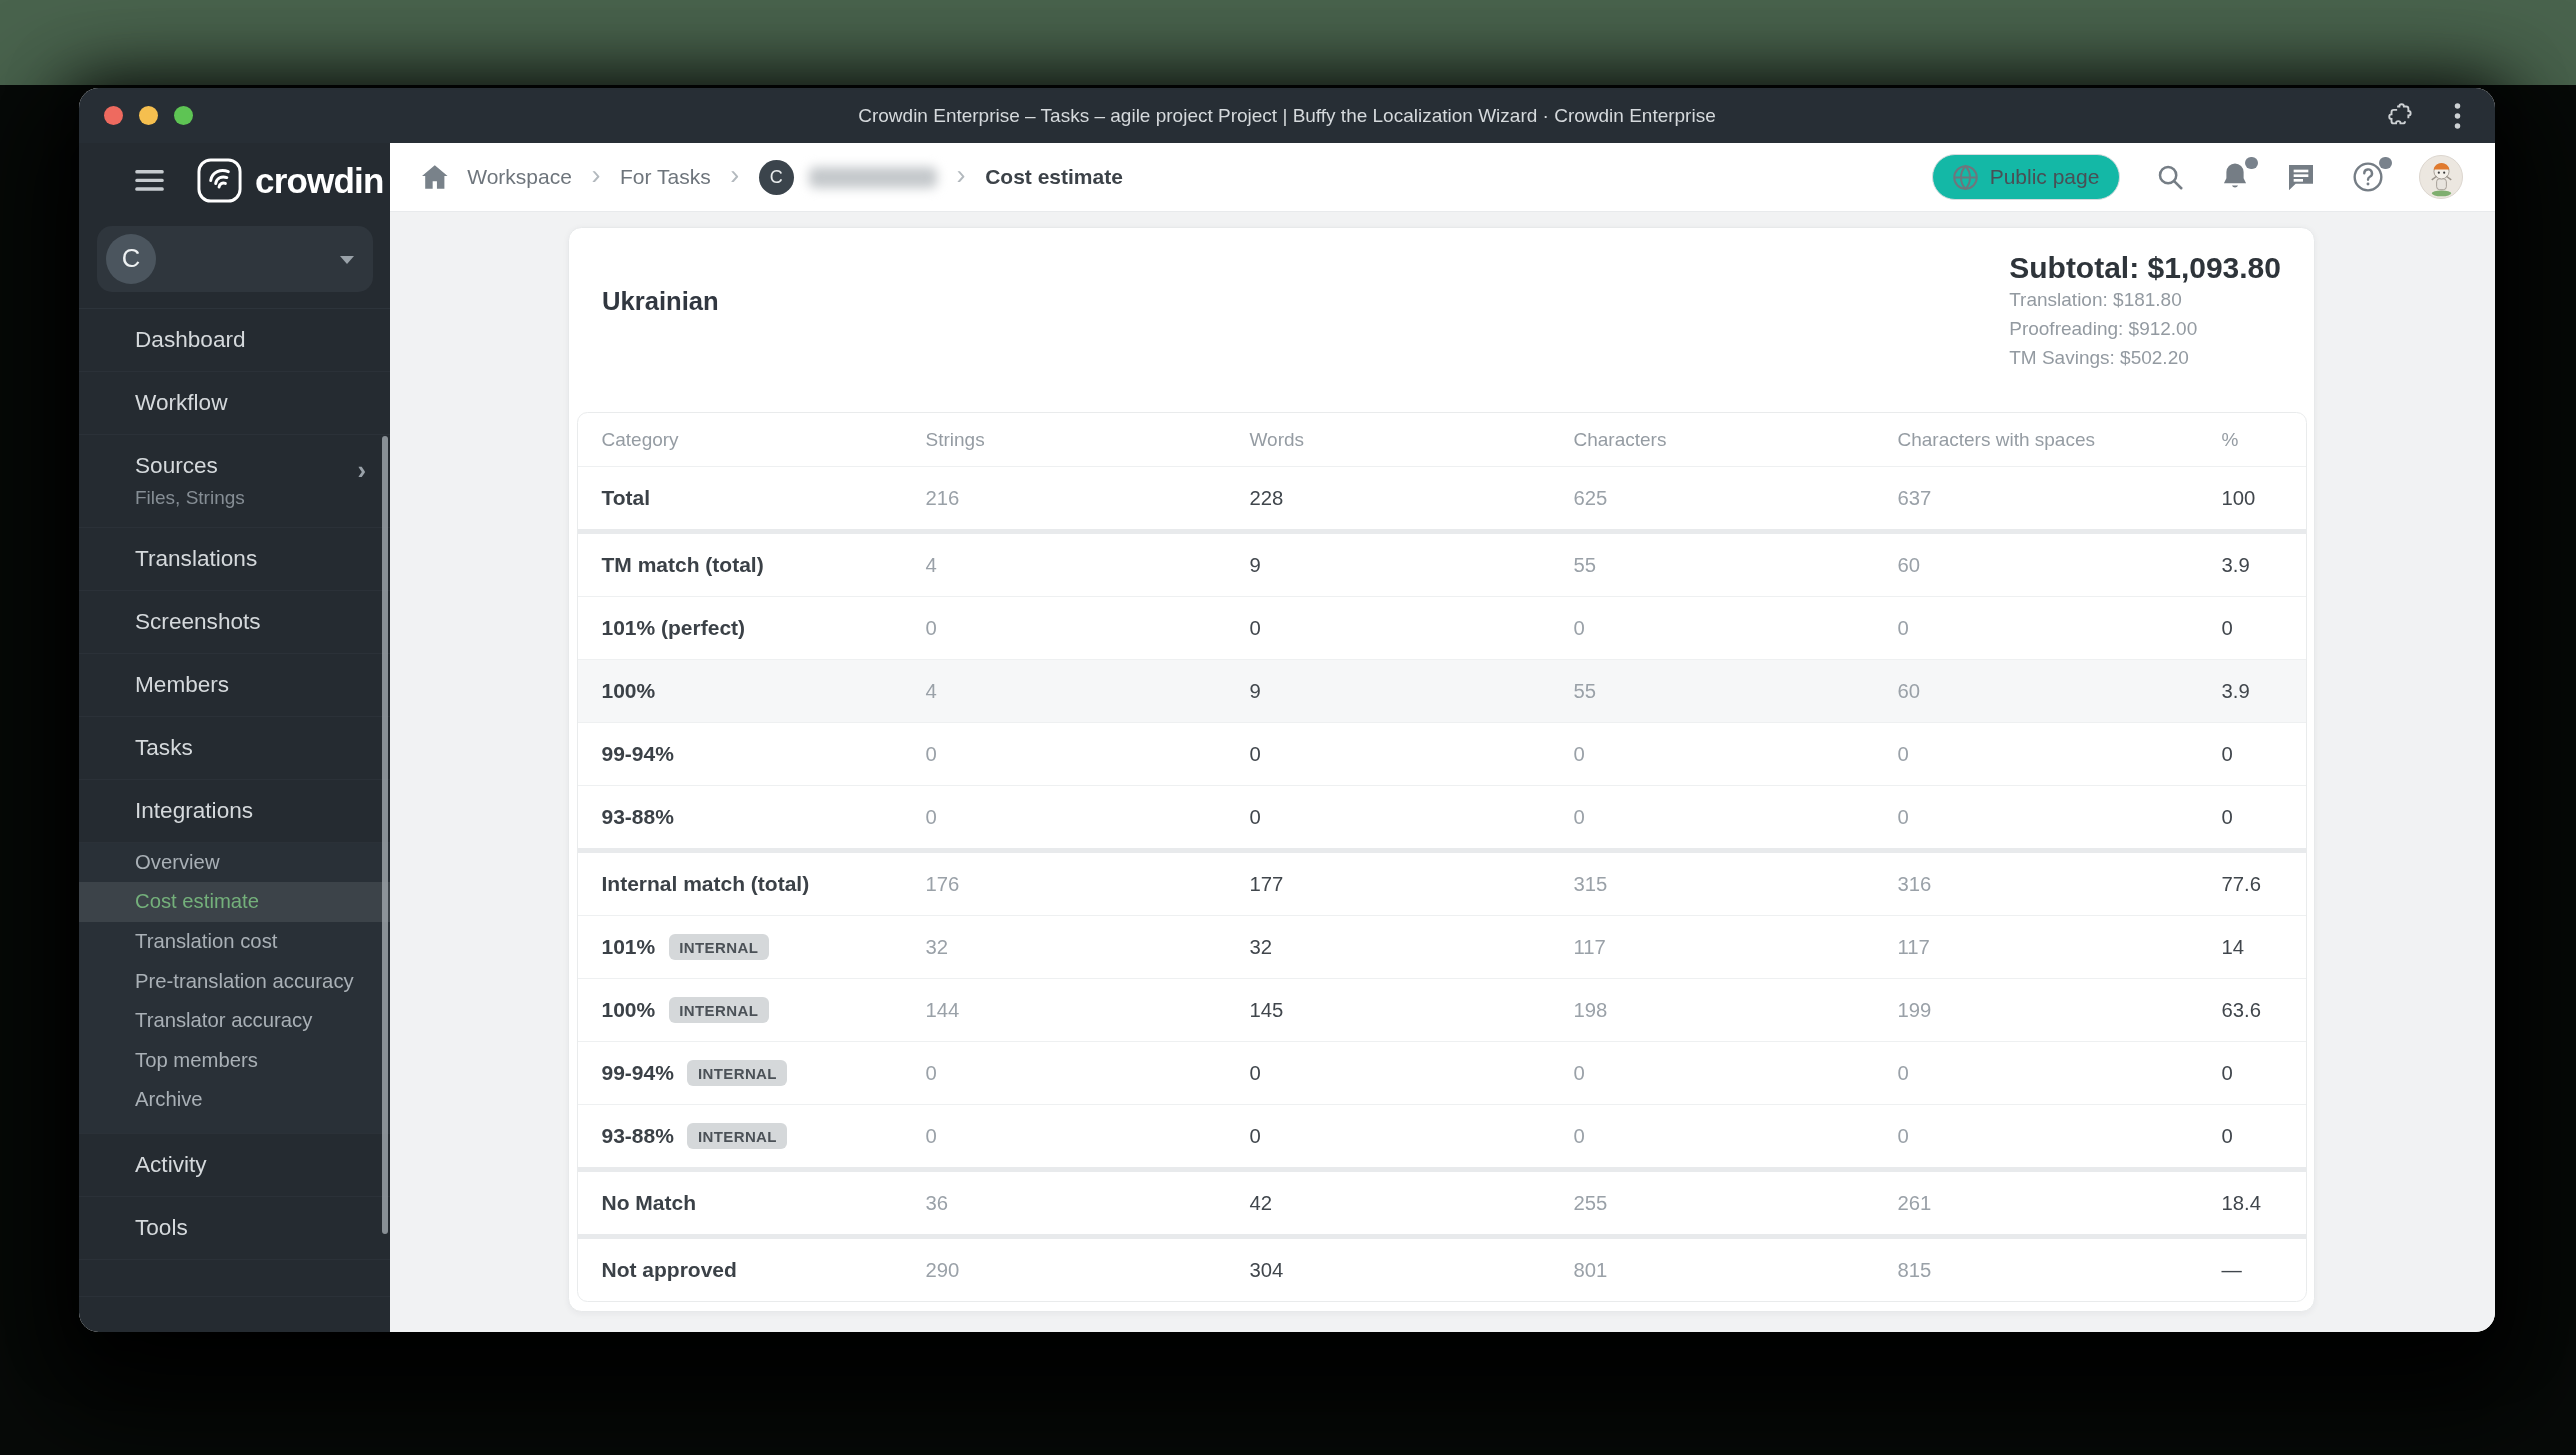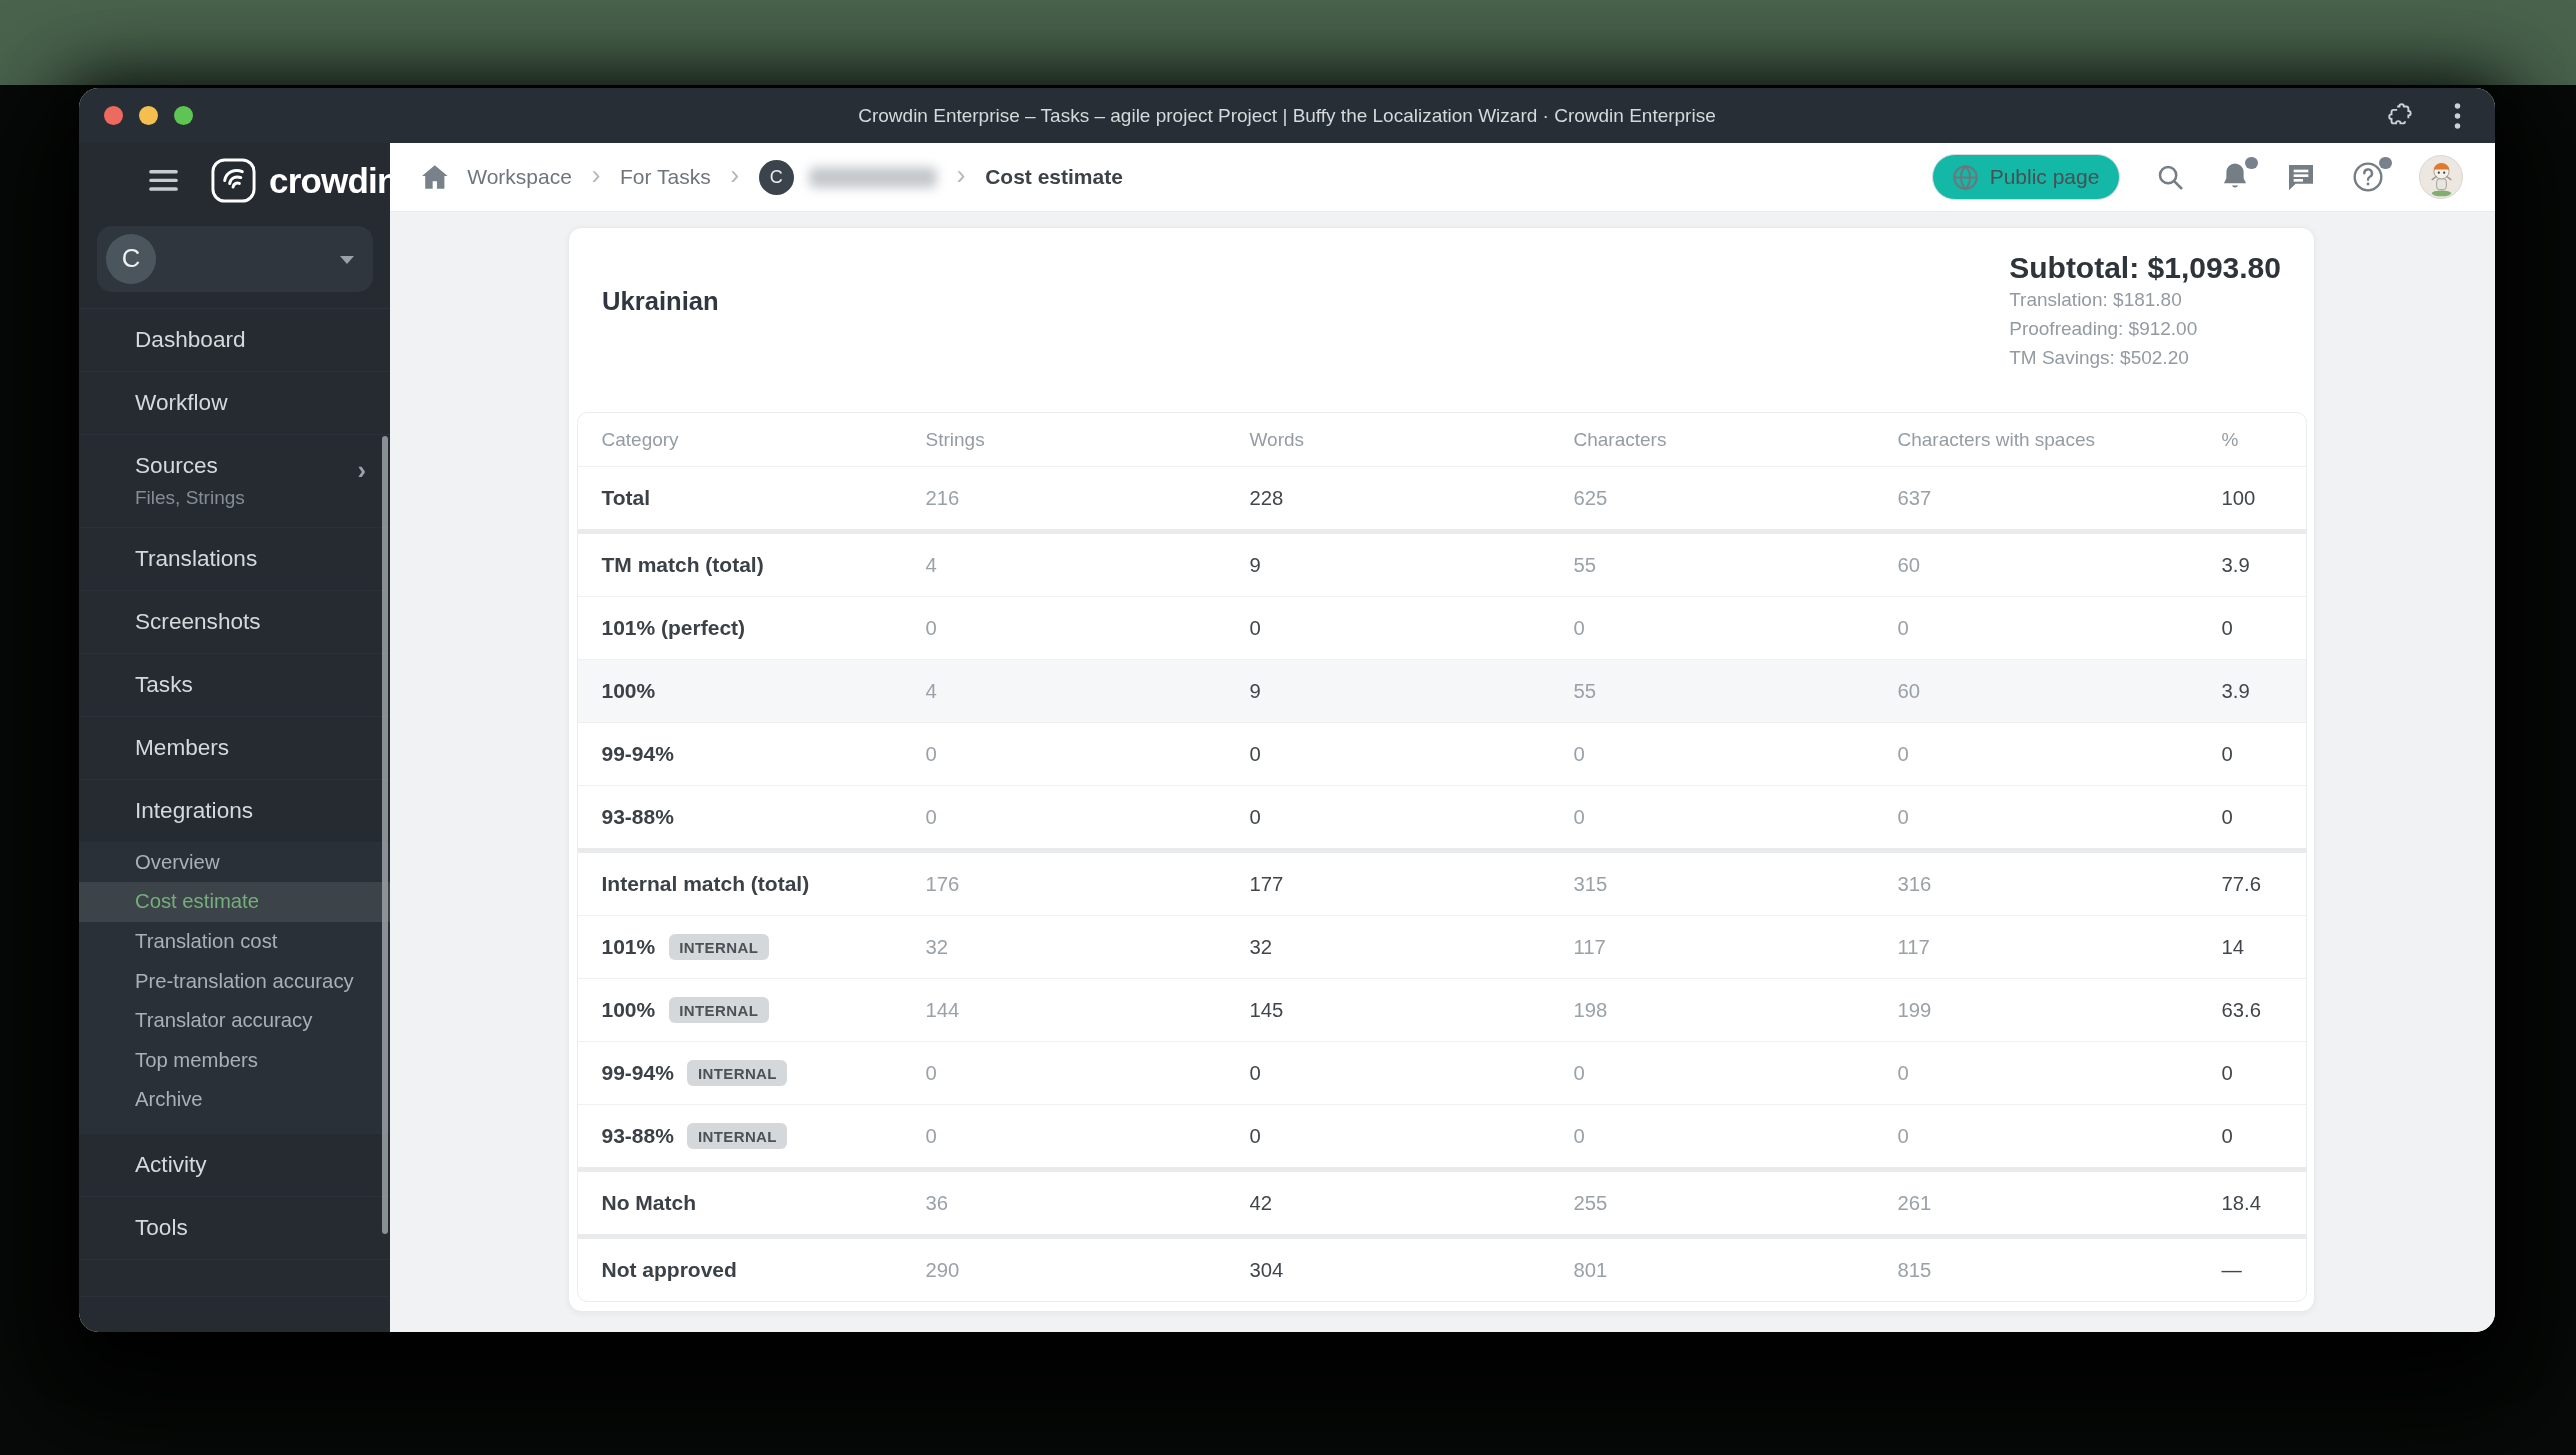--- a/index.html
+++ b/index.html
@@ -11,21 +11,21 @@
   
   .titlebar{height:55px;flex:0 0 55px;background:#272e35;display:flex;align-items:center;position:relative;}
   .traffic{display:flex;gap:16px;margin-left:25px;}
   .light{width:19px;height:19px;border-radius:50%;}
   .light.red{background:#ee6a5f}.light.yellow{background:#f5bf4f}.light.green{background:#5ec454}
   .win-title{position:absolute;left:0;right:0;text-align:center;color:#d5d9dc;font-size:19px;font-weight:500;pointer-events:none;}
   .title-icons{margin-left:auto;display:flex;align-items:center;gap:39px;margin-right:33px;z-index:2;}
   
   .main{flex:1;display:flex;min-height:0;}
   .sidebar{width:311px;flex:0 0 311px;background:#252b31;position:relative;color:#d5d9dc;overflow:hidden;}
-  .logo-row{height:75px;display:flex;align-items:center;padding-left:56px;gap:32px;margin-left:14px;}
+  .logo-row{height:75px;display:flex;align-items:center;padding-left:56px;gap:32px;}
   .ws-select{margin:7.5px 16.6px 16.6px 18px;height:66px;background:#2f363d;border-radius:15px;display:flex;align-items:center;position:relative;cursor:pointer;}
   .ws-avatar{width:50px;height:50px;border-radius:50%;background:#4b555e;color:#eef1f2;display:flex;align-items:center;justify-content:center;font-size:25.6px;margin-left:9px;}
   .ws-caret{position:absolute;right:19.6px;top:50%;margin-top:-3px;width:0;height:0;border-left:7.5px solid transparent;border-right:7.5px solid transparent;border-top:8.3px solid #9aa2a9;}
   .side-menu{border-top:1.5px solid #2d343b;}
   .side-item{padding:18px 22.6px 18px 56px;border-bottom:1.5px solid #2b3138;font-size:22.6px;font-weight:500;color:#d5d9dc;position:relative;cursor:pointer;}
   .side-item .sub{font-size:19px;color:#868e95;font-weight:400;margin-top:7.5px;}
   .side-chev{position:absolute;right:24px;top:21px;color:#9aa2a9;font-size:25.6px;font-weight:700;}
   .reports-sec{background:#293037;border-bottom:1.5px solid #2b3138;padding-bottom:13.5px;}
   .reports-head{padding:19.6px 22.6px 13.5px 56px;font-size:22.6px;font-weight:500;}
   .report-child{padding:8.3px 22.6px 8.3px 56px;font-size:20.3px;color:#a9b0b6;cursor:pointer;}
@@ -123,22 +123,22 @@
         <div class="ws-avatar">C</div>
         <div class="ws-caret"></div>
       </div>
 
       <div class="side-menu" id="side-menu">
           <div class="side-item"><span>Dashboard</span></div>
           <div class="side-item"><span>Workflow</span></div>
           <div class="side-item"><span>Sources</span><span class="side-chev">›</span><div class="sub">Files, Strings</div></div>
           <div class="side-item"><span>Translations</span></div>
           <div class="side-item"><span>Screenshots</span></div>
+          <div class="side-item"><span>Members</span></div>
           <div class="side-item"><span>Tasks</span></div>
-          <div class="side-item"><span>Members</span></div>
           <div class="side-item"><span>Integrations</span></div>
         </div>
 
       <div class="reports-sec">
         <div id="reports-children">
             <div class="report-child">Overview</div>
             <div class="report-child active">Cost estimate</div>
             <div class="report-child">Translation cost</div>
             <div class="report-child">Pre-translation accuracy</div>
             <div class="report-child">Translator accuracy</div>

